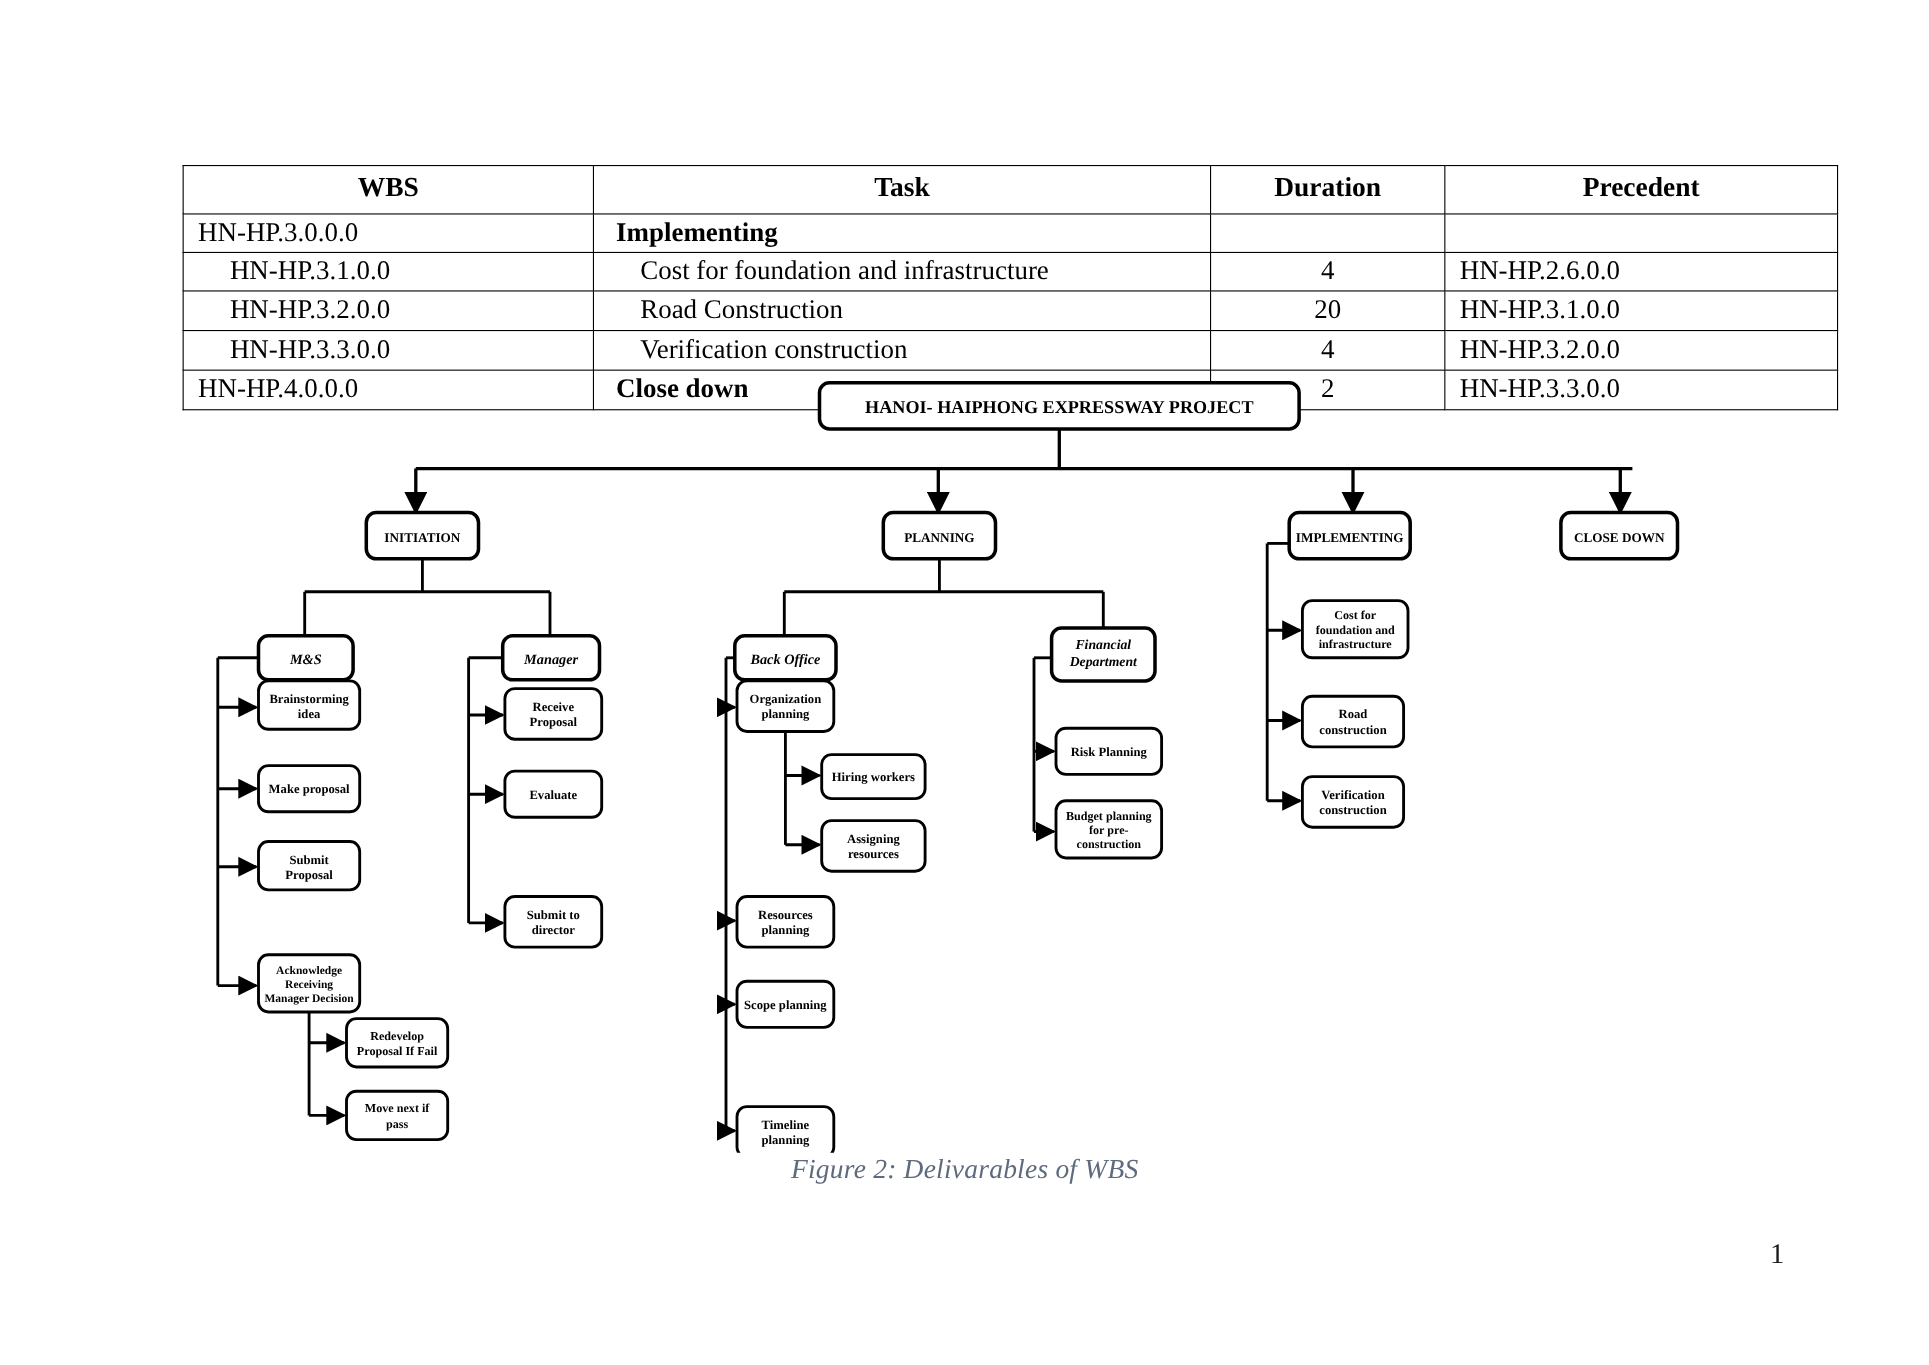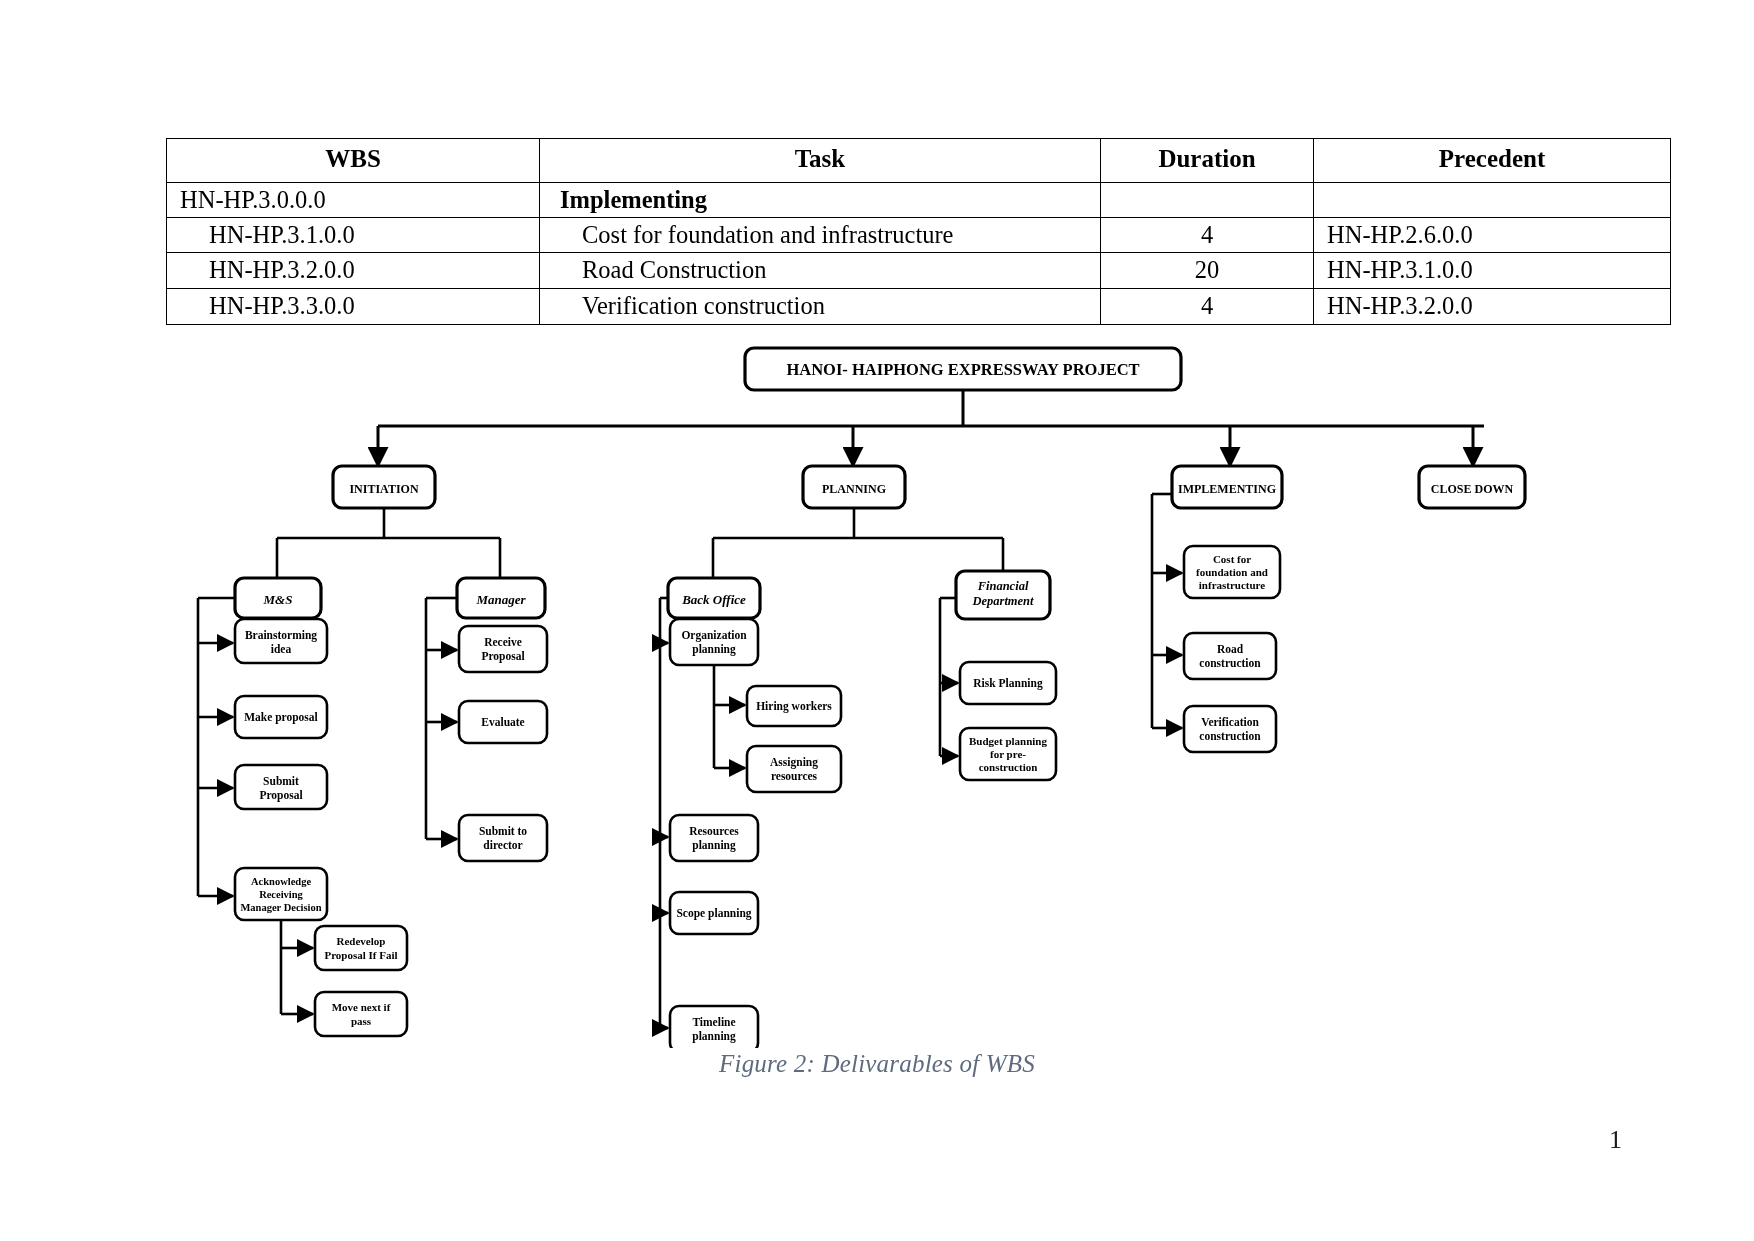--- a/index.html
+++ b/index.html
@@ -7,21 +7,21 @@
   body{
     width:1754px;height:1241px;
     background:#ffffff;
     font-family:"Liberation Serif", serif;
     position:relative;
     overflow:hidden;
   }
   
   .wbs-table{
     position:absolute;
-    left:166px; top:138px;
+    left:166px; top:150px;
     width:1452px;
     border-collapse:collapse;
     table-layout:fixed;
   }
   .wbs-table td, .wbs-table th{
     border:1.6px solid #000;
     padding:2px 6px;
     font-size:24.5px;
     line-height:1.22;
     vertical-align:top;
@@ -117,20 +117,26 @@
       <td class="task-cell indent">Road Construction</td>
       <td class="dur-cell">20</td>
       <td class="prec-cell">HN-HP.3.1.0.0</td>
     </tr>
     <tr>
       <td class="wbs-cell indent">HN-HP.3.3.0.0</td>
       <td class="task-cell indent">Verification construction</td>
       <td class="dur-cell">4</td>
       <td class="prec-cell">HN-HP.3.2.0.0</td>
     </tr>
+    <tr>
+      <td class="wbs-cell">HN-HP.4.0.0.0</td>
+      <td class="task-cell bold">Close down</td>
+      <td class="dur-cell">2</td>
+      <td class="prec-cell">HN-HP.3.3.0.0</td>
+    </tr>
   </tbody>
 </table>
 
 <div id="diagram-wrap">
 <svg id="wbs-svg" width="1754" height="720" viewBox="0 0 1754 720" xmlns="http://www.w3.org/2000/svg">
   <defs>
     <marker id="arrow" viewBox="0 0 10 10" refX="9" refY="5" markerWidth="7" markerHeight="7" orient="auto-start-reverse">
       <path d="M 0 0 L 10 5 L 0 10 z" fill="#000"></path>
     </marker>
   </defs>

